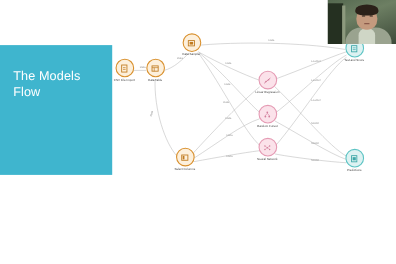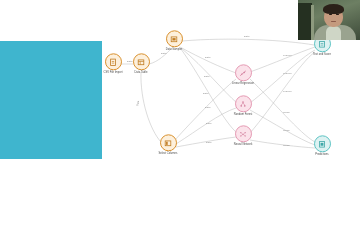--- a/index.html
+++ b/index.html
@@ -55,20 +55,21 @@
   #wc-mouth{left:33px;top:21px;width:5px;height:1.4px;border-radius:1px;background:#8a5a4a;}
 </style>
 </head>
 <body>
 
 <div id="stage">
 
   <div id="slide">
 
     <div id="title-block"></div>
+    <div id="title-text">The Models<br>Flow</div>
 
     <div id="canvas">
 
       <svg viewBox="0 0 360 178">
         <g fill="none" stroke="#b9b9b9" stroke-width="0.5">
           <path d="M121,64 L133,64"></path>
           <path d="M149,64 C158,62 166,54 172,48"></path>
           <path d="M141,72 C140,100 150,130 161,142"></path>
           <path d="M180,47 C200,58 222,68 236,73"></path>
           <path d="M181,48 C205,68 224,92 237,103"></path>

